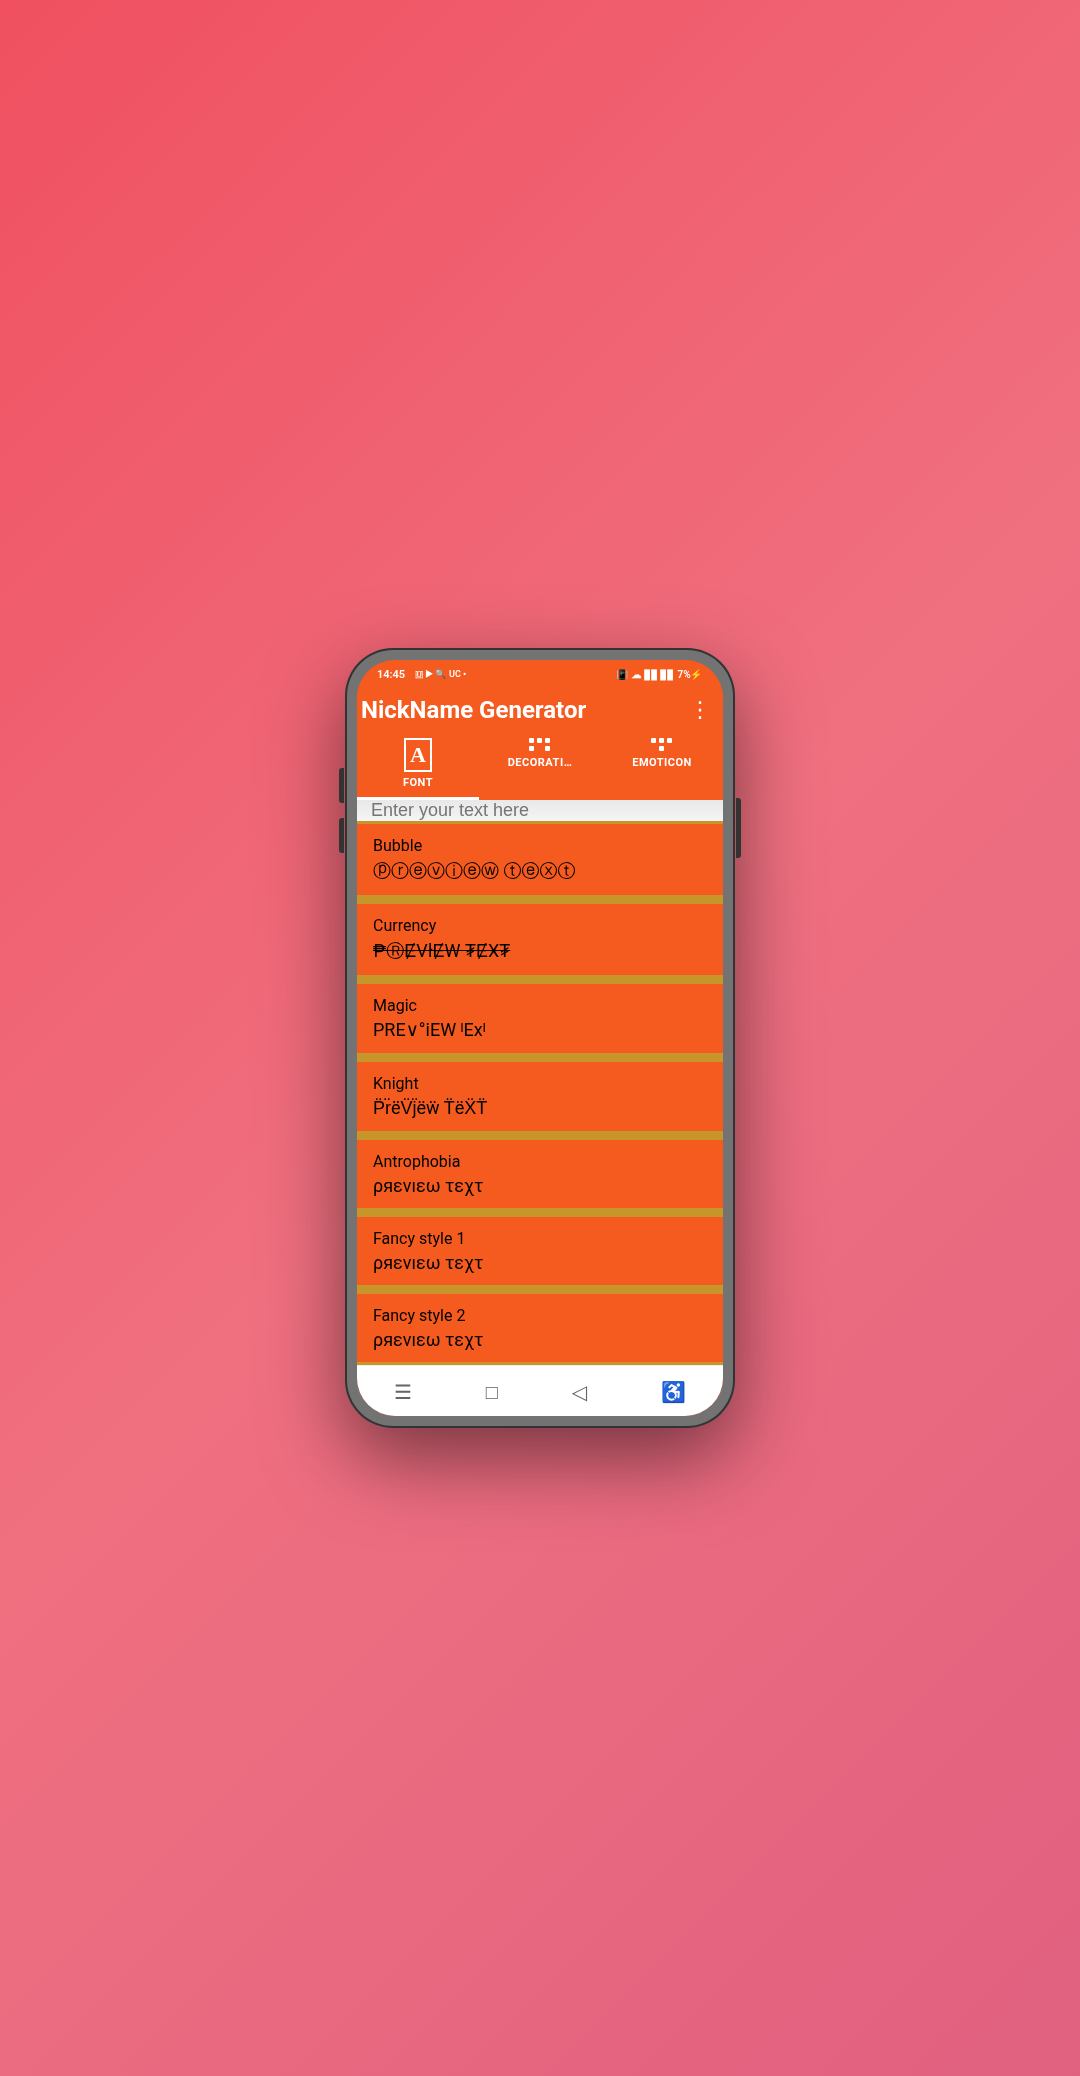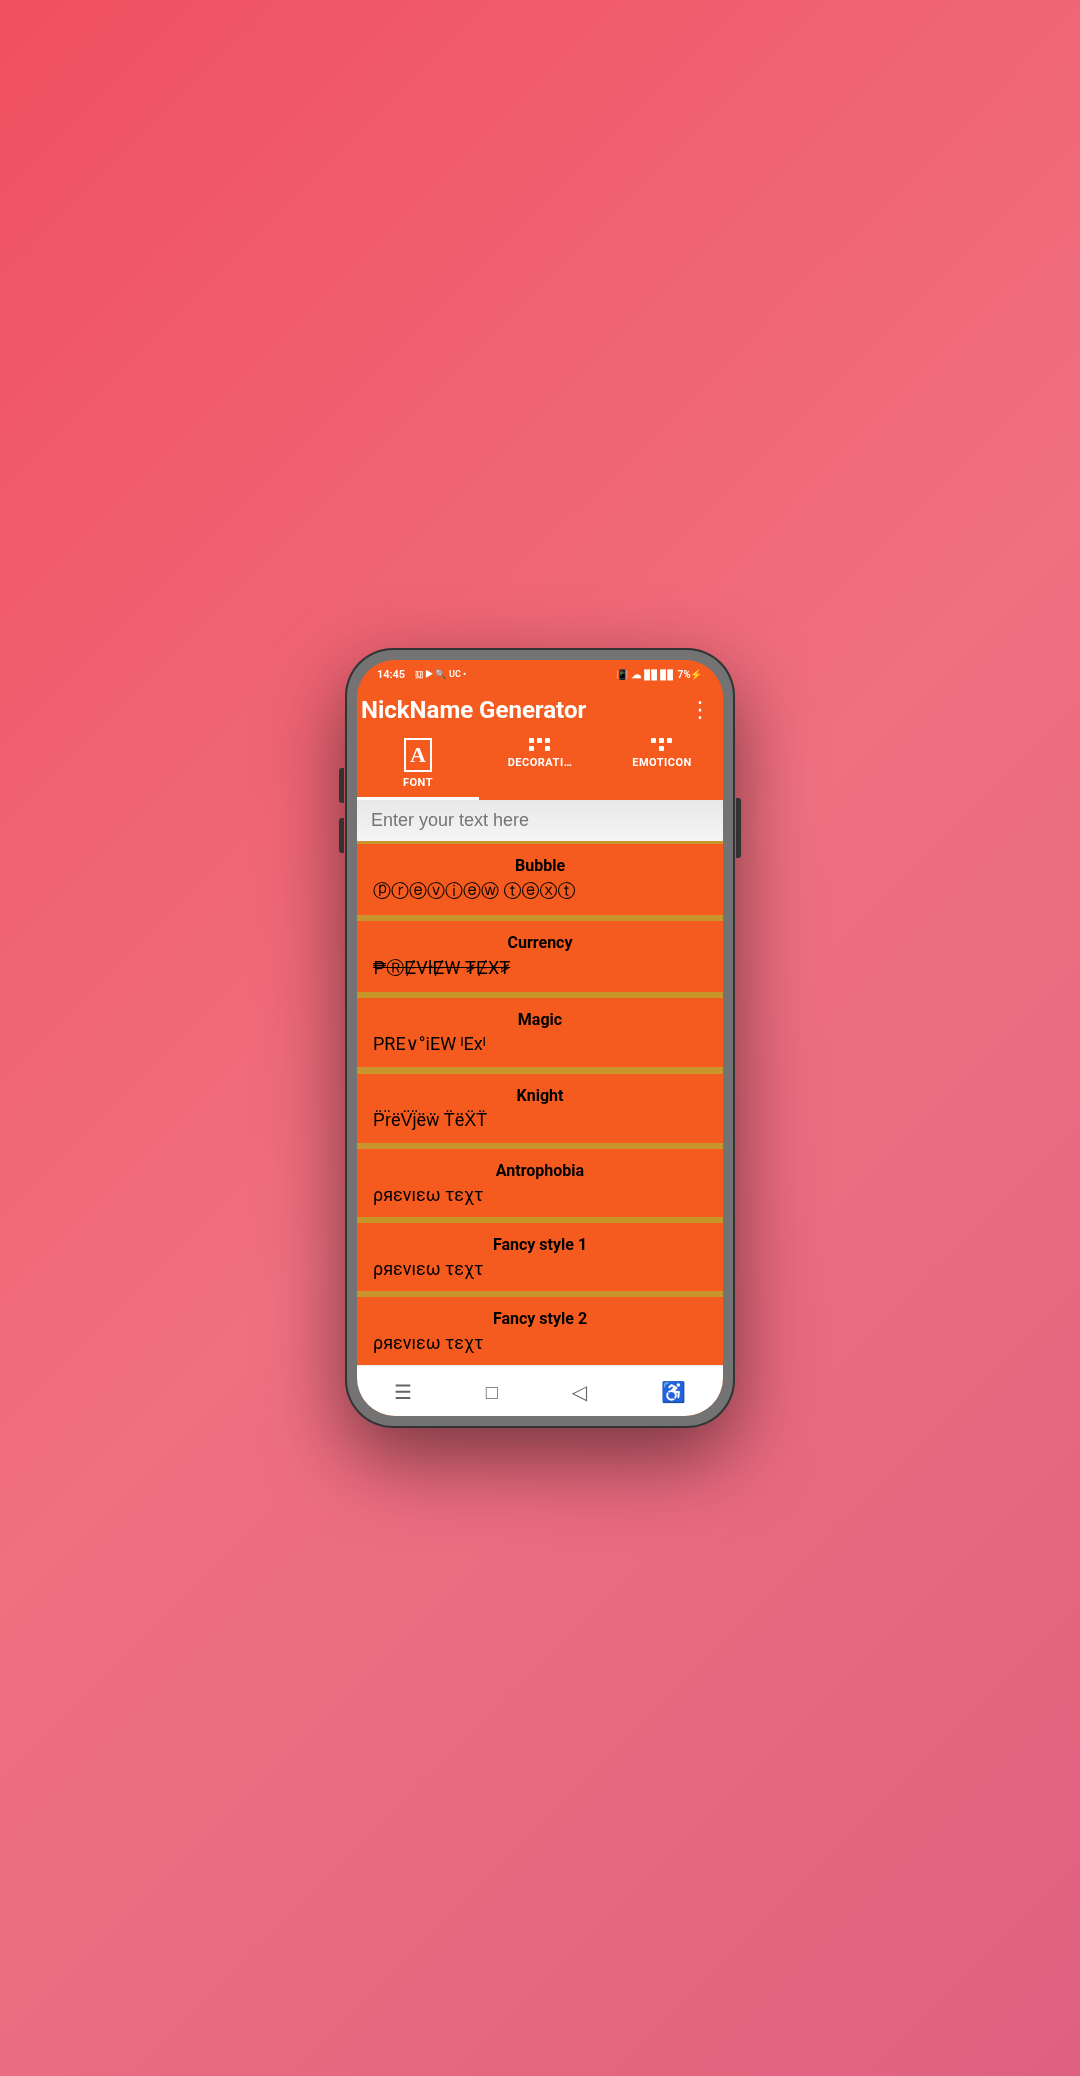--- a/index.html
+++ b/index.html
@@ -136,43 +136,42 @@
 
     
     .text-input-container {
       background: #f0f0f0;
       margin: 0;
       padding: 0;
     }
 
     .text-input {
       width: 100%;
-      padding: 10px 14px;
+      padding: 0 14px;
       font-size: 18px;
       color: #333;
       background: linear-gradient(180deg, #e8e8e8 0%, #f5f5f5 100%);
       border: none;
       outline: none;
     }
 
     
     .font-item {
       background: #f55a1e;
       padding: 12px 16px;
       cursor: pointer;
       display: flex;
       flex-direction: column;
       gap: 4px;
     }
 
     .font-item-name {
       color: black;
       font-size: 16px;
-      font-weight: 700;
-      text-align: center;
+      font-weight: 400;
     }
 
     .font-item-preview {
       color: black;
       font-size: 18px;
     }
 
     
     .bottom-nav {
       background: white;

